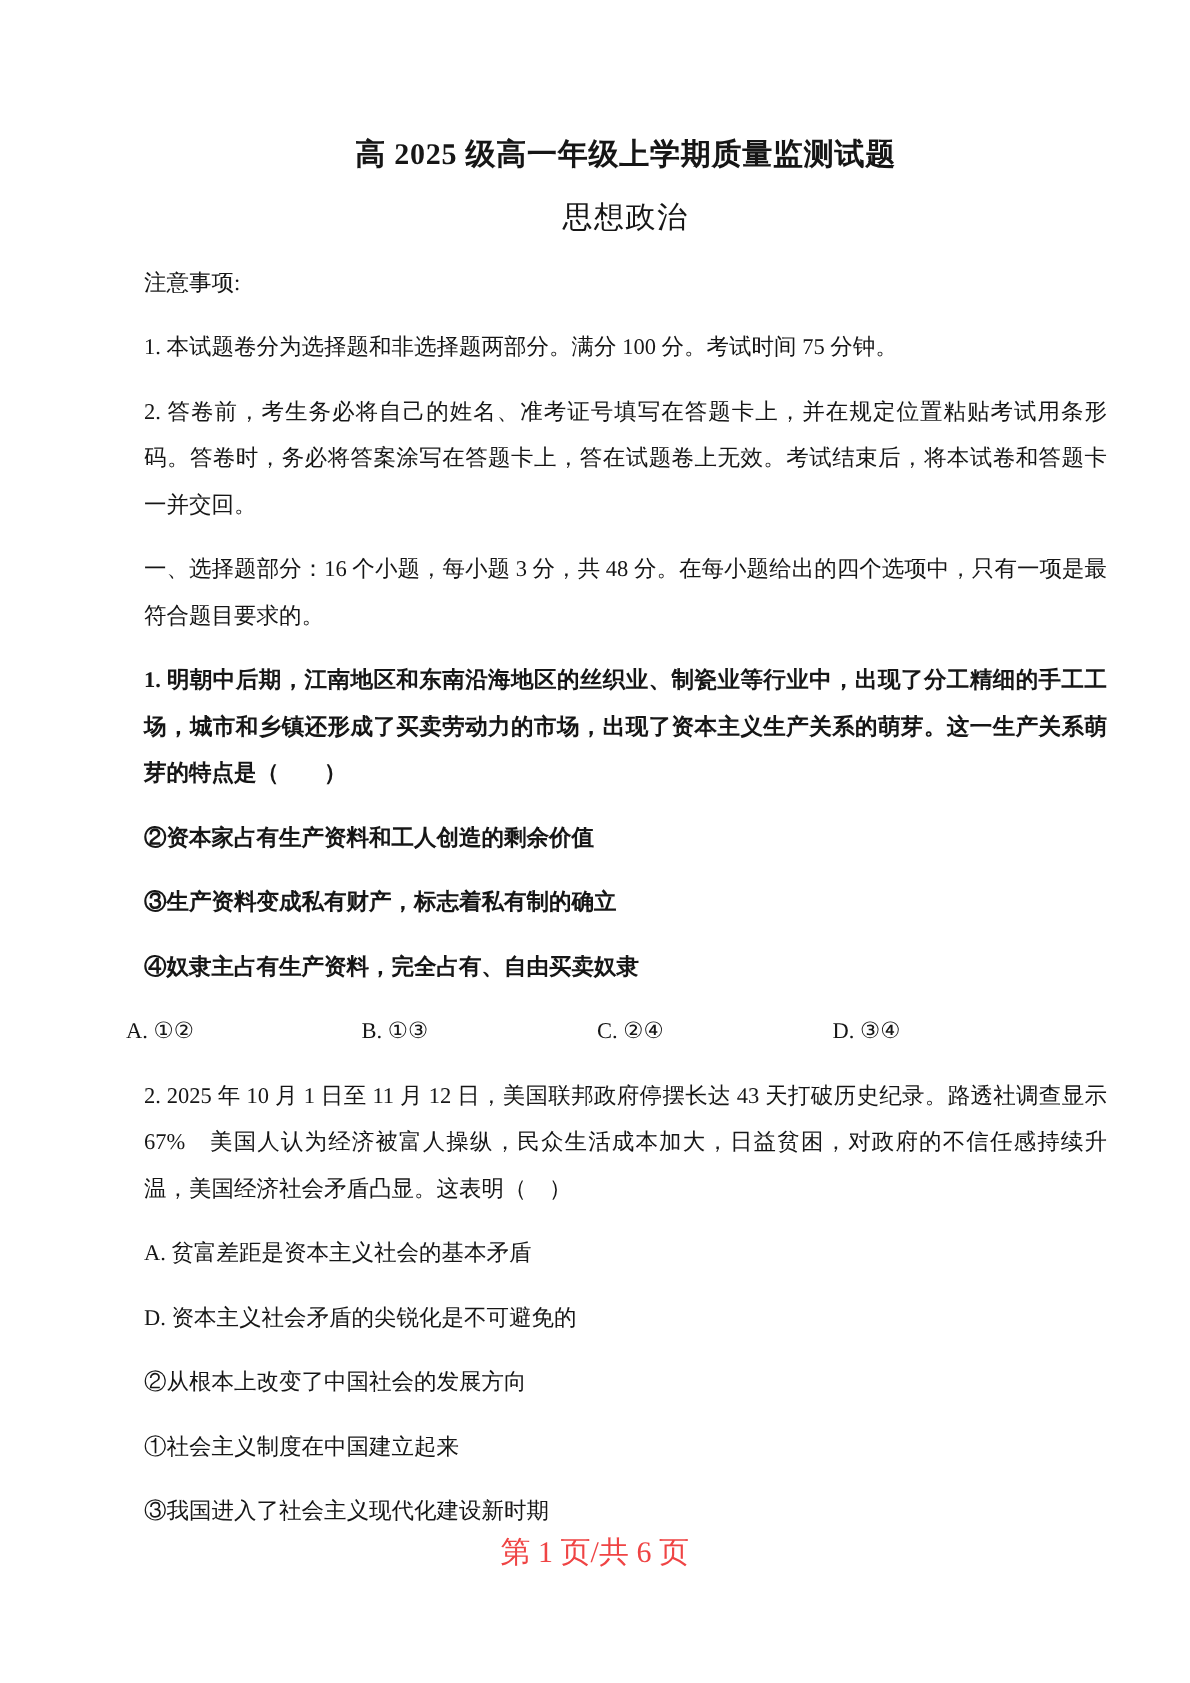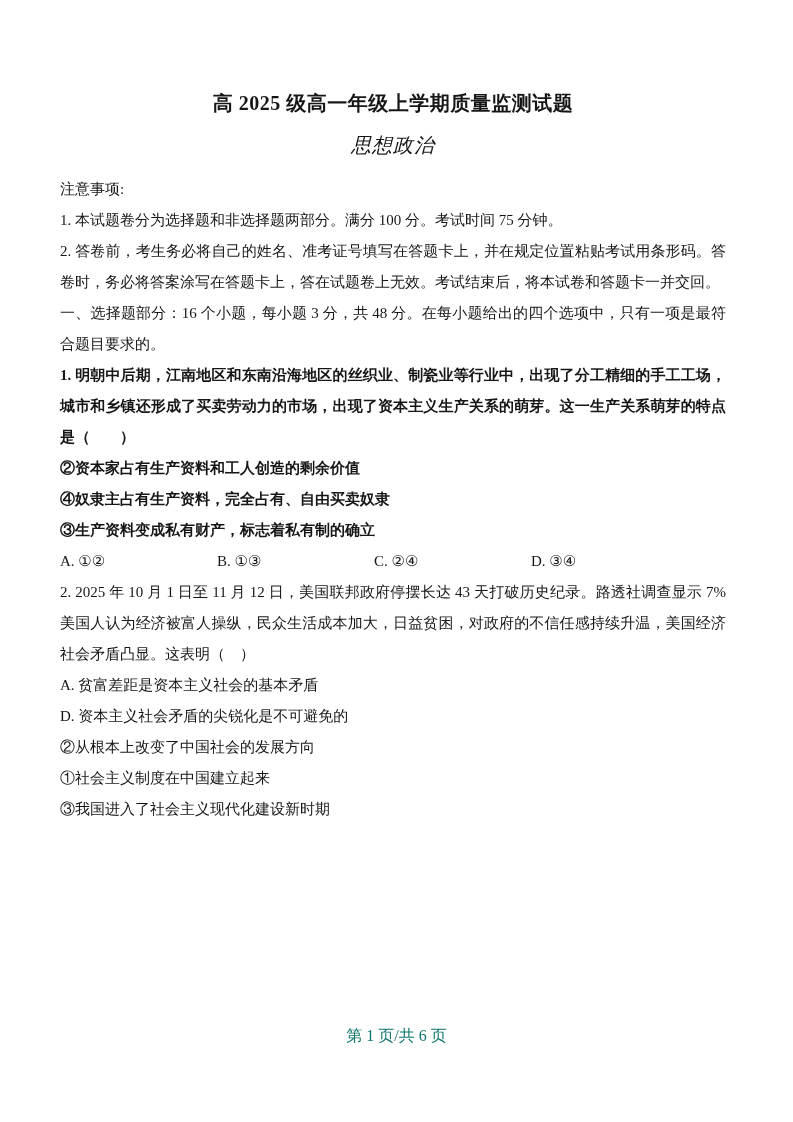--- a/index.html
+++ b/index.html
@@ -11,64 +11,63 @@
     position: relative;
     width: 793px;
     height: 1122px;
     background: #ffffff;
     font-family: "Liberation Serif", "DejaVu Serif", serif;
     color: #161616;
     overflow: hidden;
   }
   .content {
     position: absolute;
-    left: 60px;
+    left: 84px;
     top: 88px;
     width: 666px;
   }
   .title {
     margin: 0;
     font-size: 20px;
     font-weight: 700;
     line-height: 30px;
     text-align: center;
     letter-spacing: 0.5px;
   }
   .subtitle {
     margin: 13px 0 0 0;
     font-size: 20px;
     font-weight: 400;
     line-height: 28px;
     text-align: center;
     letter-spacing: 1px;
-    font-style: italic;
   }
   .body {
     margin-top: 15px;
     font-size: 15px;
     line-height: 31px;
     text-align: justify;
     text-justify: inter-ideograph;
   }
-  .body p { margin: 0; }
+  .body p { margin: 12px; }
   .q1-weight { font-weight: 600; }
   .choice-row { display: flex; gap: 30px; }
   .choice-row span {
     flex: 0 0 auto;
     width: 127px;
   }
   .footer {
     position: absolute;
     left: 0;
     top: 1020px;
     width: 100%;
     text-align: center;
-    font-size: 16px;
+    font-size: 20px;
     line-height: 31px;
-    color: #0f766e;
+    color: #ef4444;
   }
 </style>
 </head>
 <body>
 
 <div class="page">
   <div class="content">
 
     <h1 class="title">高 2025 级高一年级上学期质量监测试题</h1>
     <div class="subtitle">思想政治</div>
@@ -77,32 +76,32 @@
 
       <p>注意事项:</p>
       <p>1. 本试题卷分为选择题和非选择题两部分。满分 100 分。考试时间 75 分钟。</p>
       <p>2. 答卷前，考生务必将自己的姓名、准考证号填写在答题卡上，并在规定位置粘贴考试用条形码。答卷时，务必将答案涂写在答题卡上，答在试题卷上无效。考试结束后，将本试卷和答题卡一并交回。</p>
 
       <p>一、选择题部分：16 个小题，每小题 3 分，共 48 分。在每小题给出的四个选项中，只有一项是最符合题目要求的。</p>
 
       <div>
         <p class="q1-weight">1. 明朝中后期，江南地区和东南沿海地区的丝织业、制瓷业等行业中，出现了分工精细的手工工场，城市和乡镇还形成了买卖劳动力的市场，出现了资本主义生产关系的萌芽。这一生产关系萌芽的特点是（　　）</p>
         <p class="q1-weight">②资本家占有生产资料和工人创造的剩余价值</p>
+        <p class="q1-weight">③生产资料变成私有财产，标志着私有制的确立</p>
         <p class="q1-weight">④奴隶主占有生产资料，完全占有、自由买卖奴隶</p>
-        <p class="q1-weight">③生产资料变成私有财产，标志着私有制的确立</p>
         <div class="choice-row">
           <span>A. ①②</span>
           <span>B. ①③</span>
           <span>C. ②④</span>
           <span>D. ③④</span>
         </div>
       </div>
 
       <div>
-        <p>2. 2025 年 10 月 1 日至 11 月 12 日，美国联邦政府停摆长达 43 天打破历史纪录。路透社调查显示 7%　美国人认为经济被富人操纵，民众生活成本加大，日益贫困，对政府的不信任感持续升温，美国经济社会矛盾凸显。这表明（　）</p>
+        <p>2. 2025 年 10 月 1 日至 11 月 12 日，美国联邦政府停摆长达 43 天打破历史纪录。路透社调查显示 67%　美国人认为经济被富人操纵，民众生活成本加大，日益贫困，对政府的不信任感持续升温，美国经济社会矛盾凸显。这表明（　）</p>
         <p>A. 贫富差距是资本主义社会的基本矛盾</p>
         <p>D. 资本主义社会矛盾的尖锐化是不可避免的</p>
       </div>
 
       <div>
         <p>②从根本上改变了中国社会的发展方向</p>
         <p>①社会主义制度在中国建立起来</p>
         <p>③我国进入了社会主义现代化建设新时期</p>
       </div>
 

